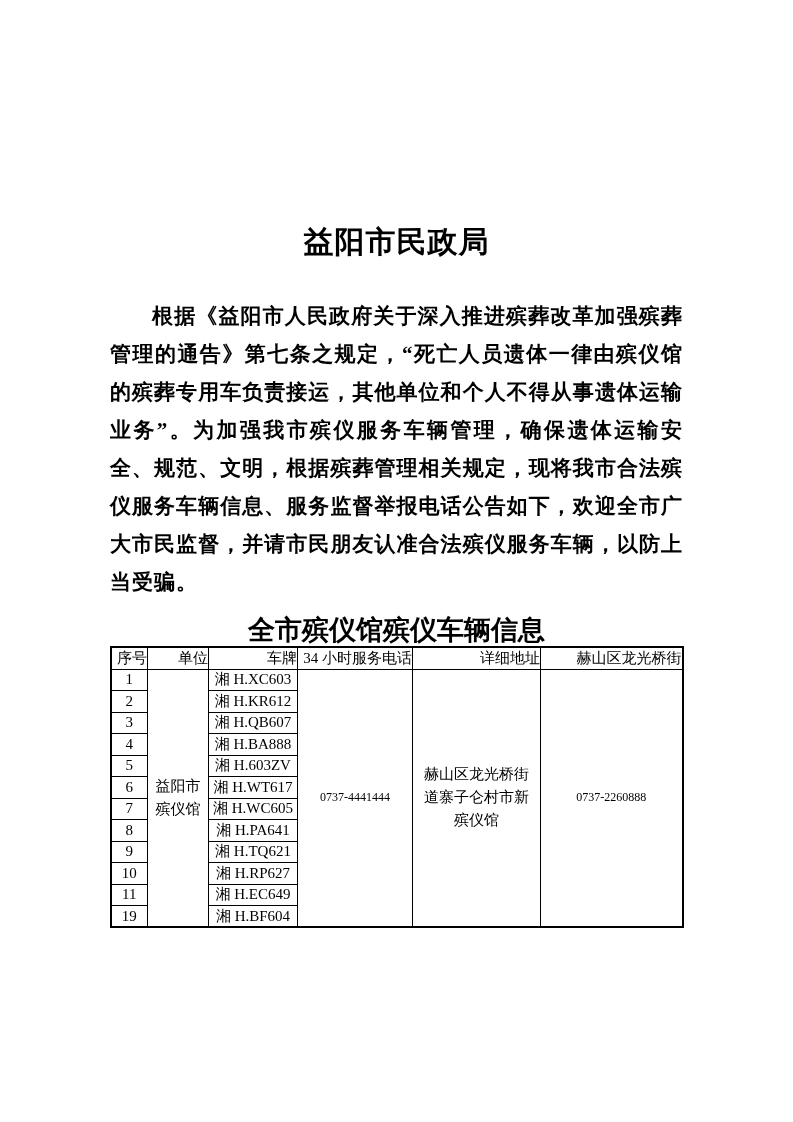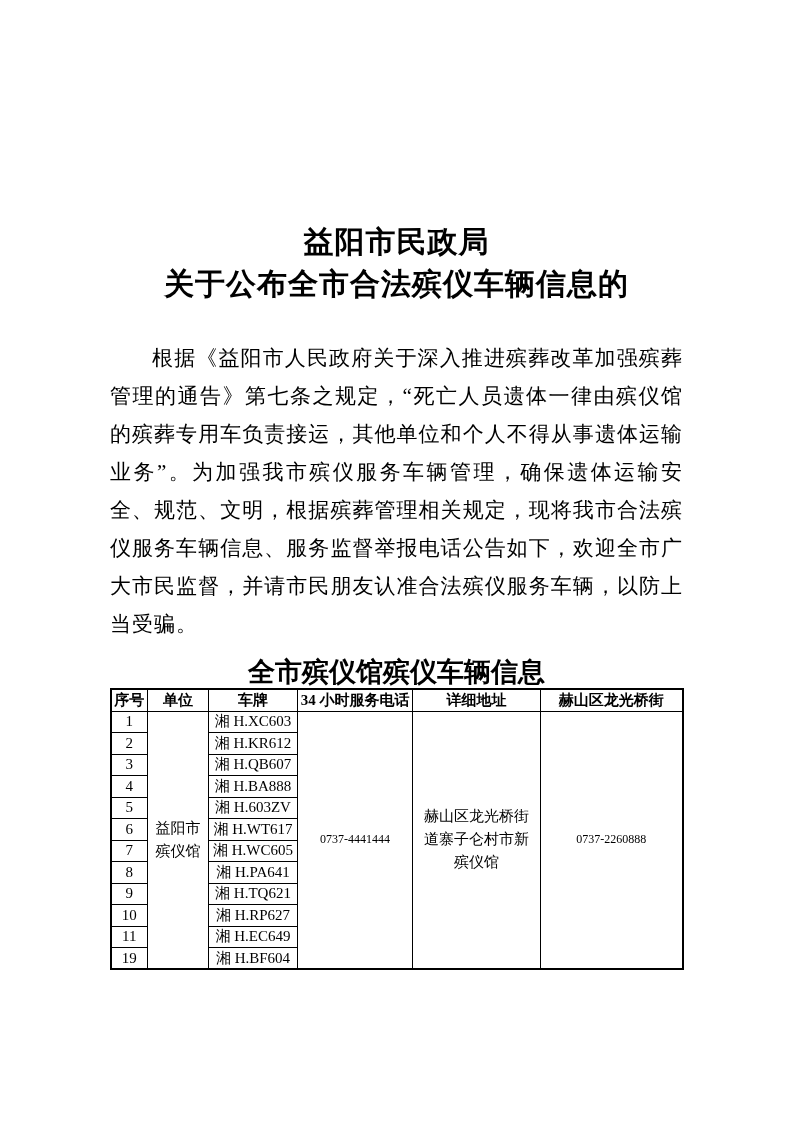--- a/index.html
+++ b/index.html
@@ -23,20 +23,21 @@
   }
   .doc-body {
     width: 573px;
     margin: 34px auto 16px auto;
     font-size: 21px;
     line-height: 38px;
     letter-spacing: 1px;
     text-align: justify;
     text-justify: inter-character;
     text-indent: 2em;
+    font-weight: bold;
   }
   .table-title {
     margin-top: 4px;
     text-align: center;
     font-weight: bold;
     font-size: 27px;
     line-height: 26px;
   }
   table.vehicle-table {
     width: 572px;
@@ -47,39 +48,38 @@
   }
   .vehicle-table th, .vehicle-table td {
     border: 1px solid #000;
     text-align: center;
     vertical-align: middle;
     padding: 0;
     overflow: hidden;
   }
   .vehicle-table thead tr { height: 22px; }
   .vehicle-table tbody tr { height: 21.5px; }
-  .vehicle-table th { font-size: 15px; font-weight: bold; }
+  .vehicle-table th { font-size: 15px; font-weight: normal; text-align: right; }
   .vehicle-table td { font-size: 15px; font-weight: normal; }
   .vehicle-table td.cell-phone { font-size: 12px; }
   .vehicle-table td.cell-multiline { white-space: pre-line; line-height: 23px; }
   col.c-no     { width: 37px; }
   col.c-unit   { width: 61px; }
   col.c-plate  { width: 89px; }
   col.c-phone  { width: 115px; }
   col.c-addr   { width: 128px; }
   col.c-report { width: 142px; }
 </style>
 </head>
 <body>
 
 <div class="page">
 
   <div class="doc-title">
     <div>益阳市民政局</div>
-    <div>关于公布全市合法殡仪车辆信息的</div>
   </div>
 
   <p class="doc-body">根据《益阳市人民政府关于深入推进殡葬改革加强殡葬管理的通告》第七条之规定，“死亡人员遗体一律由殡仪馆的殡葬专用车负责接运，其他单位和个人不得从事遗体运输业务”。为加强我市殡仪服务车辆管理，确保遗体运输安全、规范、文明，根据殡葬管理相关规定，现将我市合法殡仪服务车辆信息、服务监督举报电话公告如下，欢迎全市广大市民监督，并请市民朋友认准合法殡仪服务车辆，以防上当受骗。</p>
 
   <div class="table-title">全市殡仪馆殡仪车辆信息</div>
 
   <table class="vehicle-table">
     <colgroup>
       <col class="c-no">
         <col class="c-unit">

